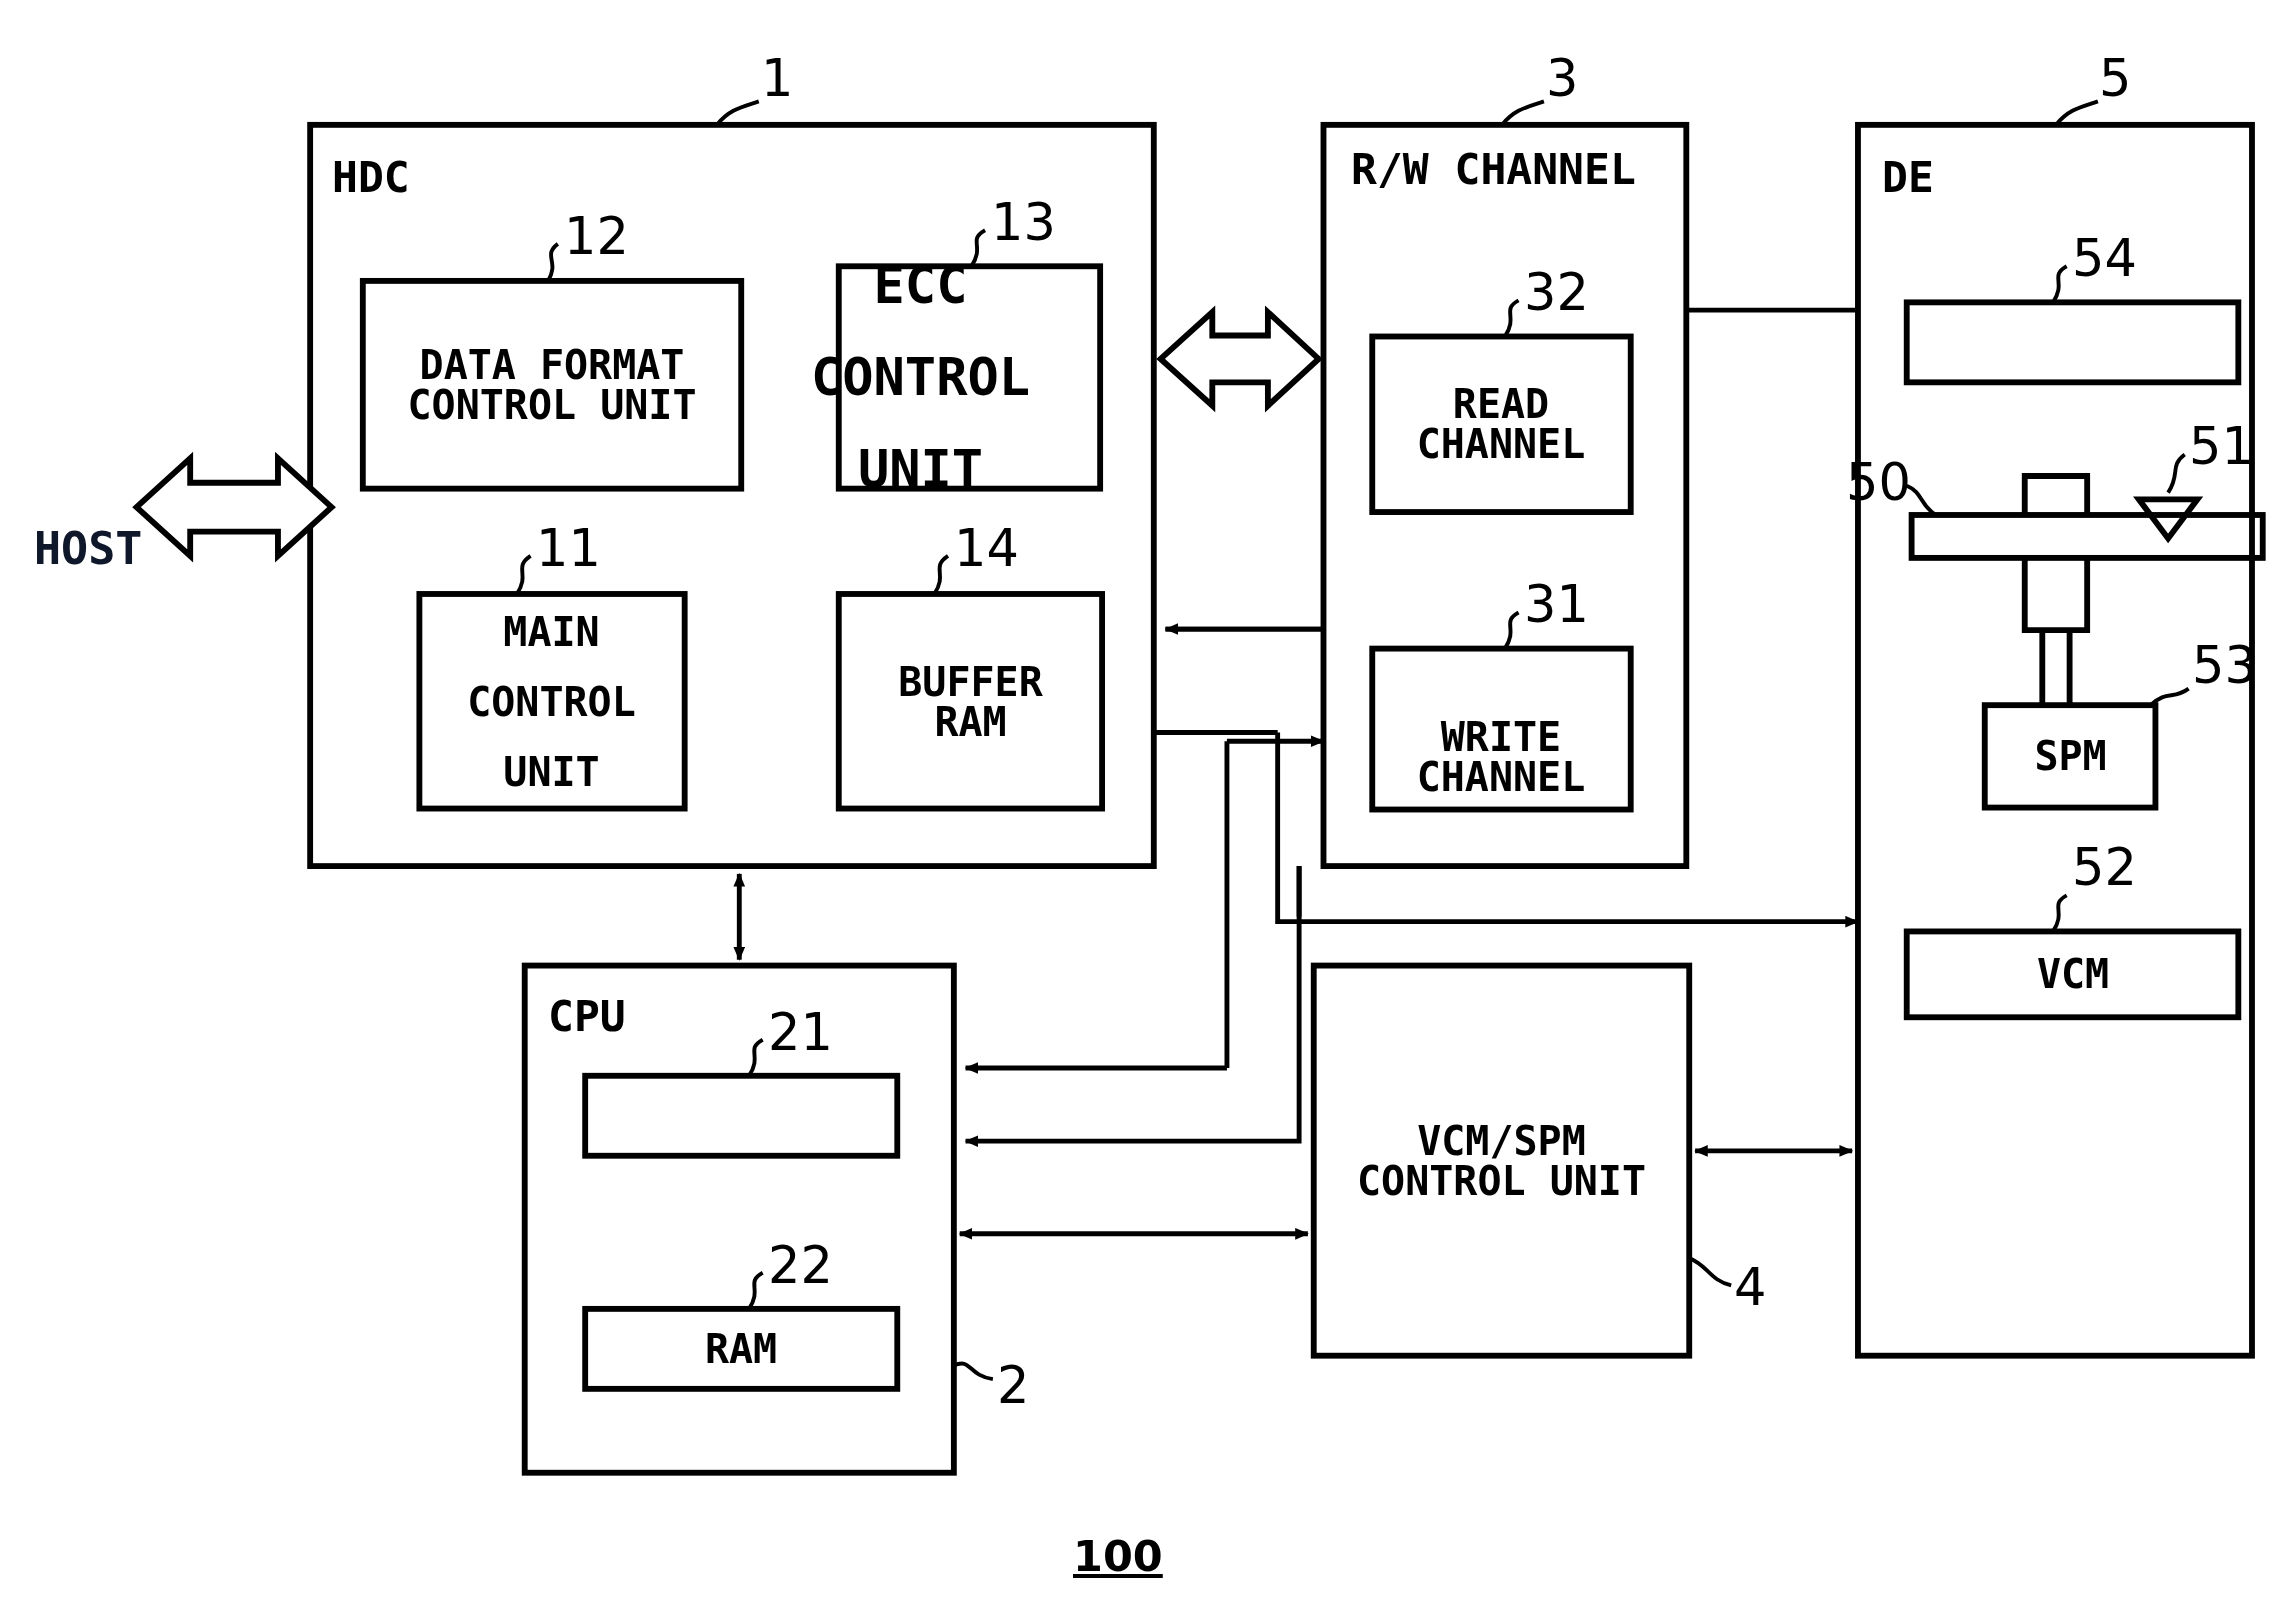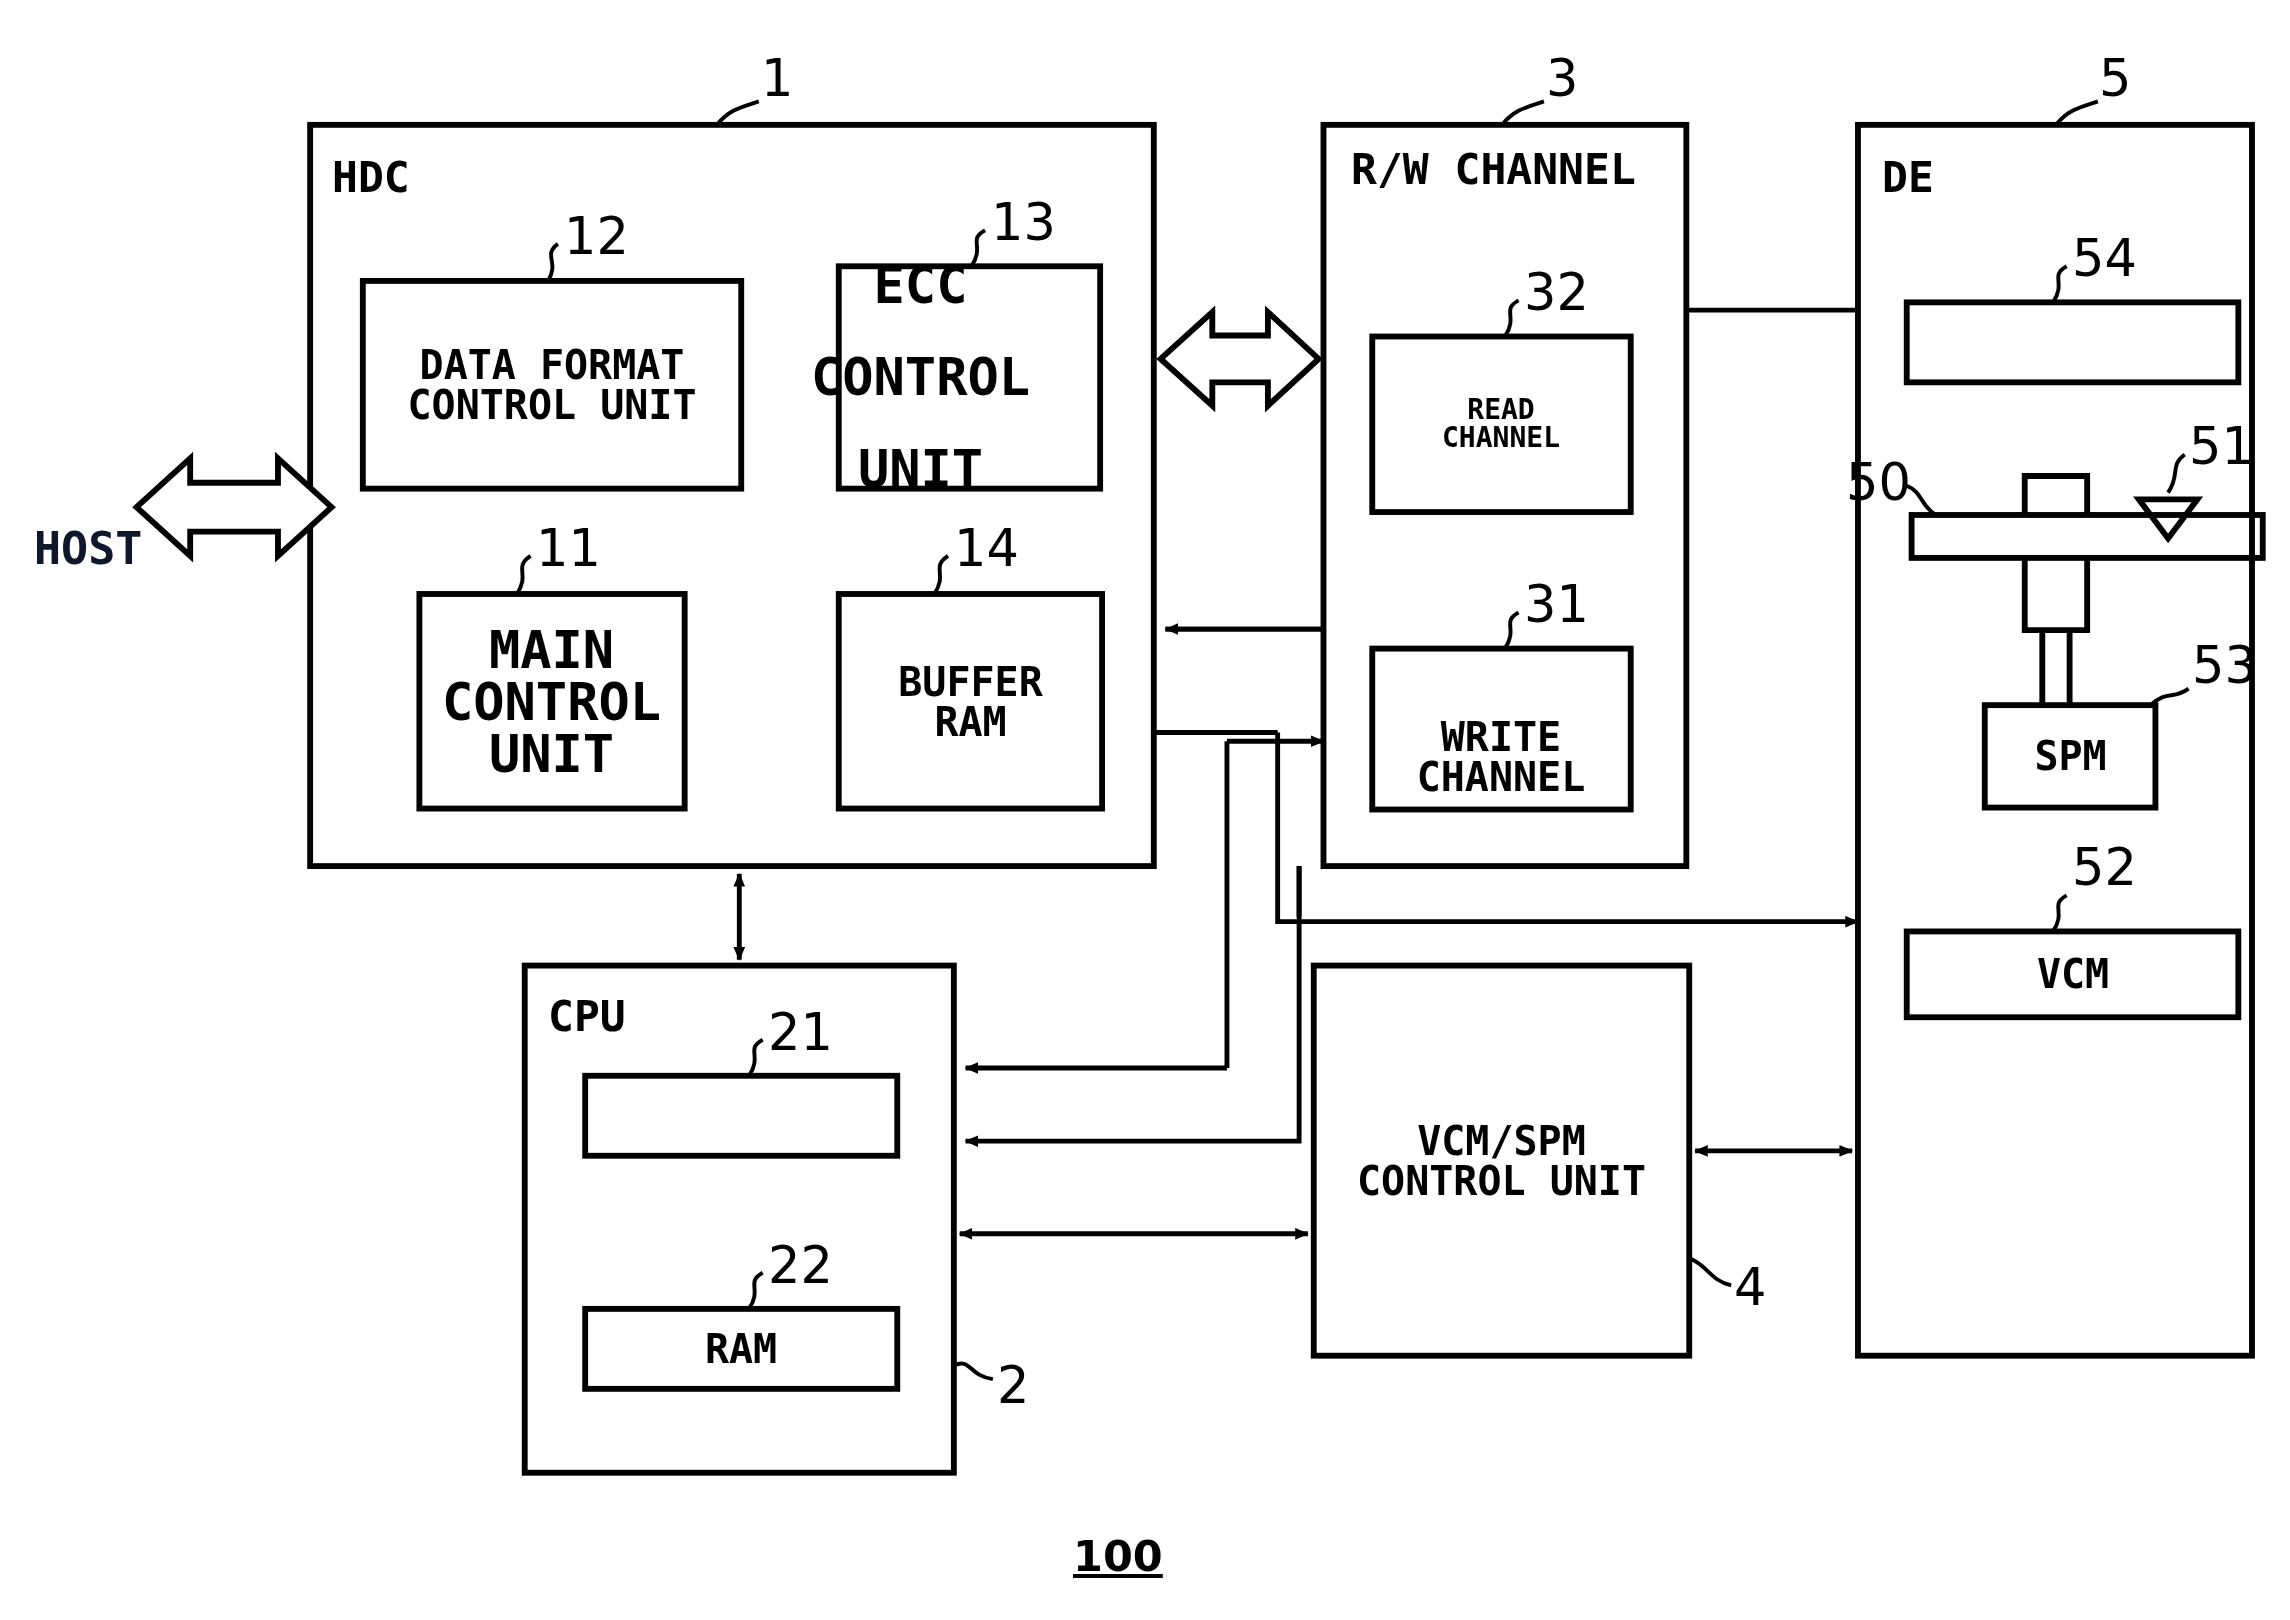--- a/index.html
+++ b/index.html
@@ -179,37 +179,37 @@
   </div>
   <div class="ref-num" style="left:564px; top:207px; font-size:51px;">12</div>
 
   <div class="unit-text" style="left:790px; top:266px; width:261px; height:222px; font-size:52px;gap:40px;">
     <span>ECC</span>
     <span>CONTROL</span>
     <span>UNIT</span>
   </div>
   <div class="ref-num" style="left:991px; top:193px; font-size:51px;">13</div>
 
-  <div class="unit-text" style="left:419px; top:594px; width:265px; height:215px; font-size:52px;">
+  <div class="unit-text" style="left:419px; top:594px; width:265px; height:215px; font-size:40px;gap:30px;">
     <span>MAIN</span>
     <span>CONTROL</span>
     <span>UNIT</span>
   </div>
   <div class="ref-num" style="left:536px; top:519px; font-size:51px;">11</div>
 
   <div class="unit-text" style="left:839px; top:594px; width:263px; height:215px; font-size:40px;">
     <span>BUFFER</span>
     <span>RAM</span>
   </div>
   <div class="ref-num" style="left:954px; top:519px; font-size:51px;">14</div>
 
   <div class="blk-label" style="left:1351px; top:148px; font-size:43px;">R/W CHANNEL</div>
   <div class="ref-num" style="left:1546px; top:49px; font-size:51px;">3</div>
 
-  <div class="unit-text" style="left:1372px; top:336px; width:258px; height:176px; font-size:28px;">
+  <div class="unit-text" style="left:1372px; top:336px; width:258px; height:176px; font-size:40px;">
     <span>READ</span>
     <span>CHANNEL</span>
   </div>
   <div class="ref-num" style="left:1524px; top:263px; font-size:51px;">32</div>
 
   <div class="unit-text" style="left:1372px; top:676px; width:258px; height:161px; font-size:40px;">
     <span>WRITE</span>
     <span>CHANNEL</span>
   </div>
   <div class="ref-num" style="left:1524px; top:575px; font-size:51px;">31</div>

